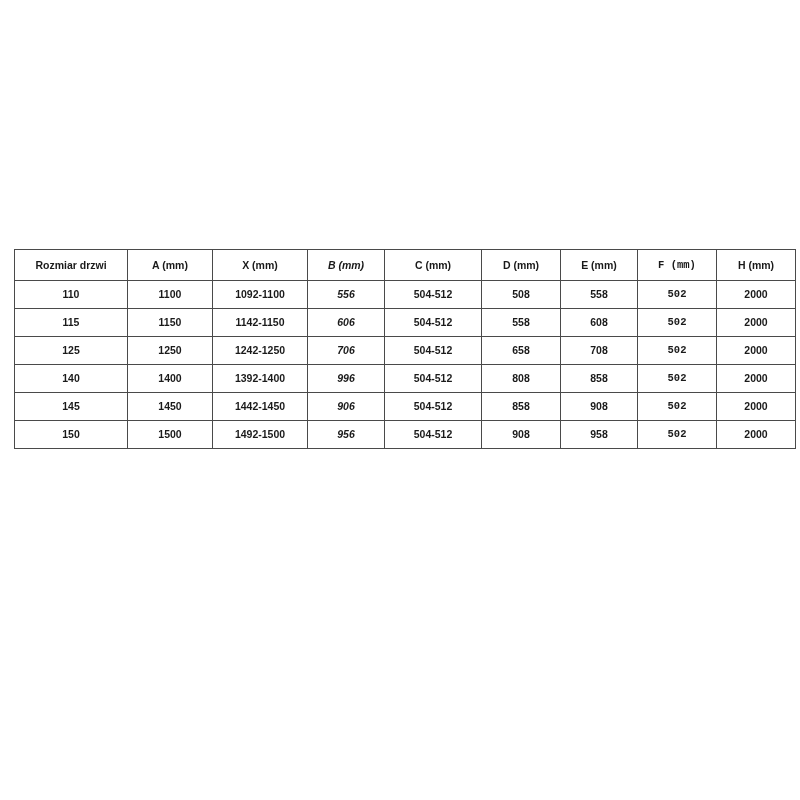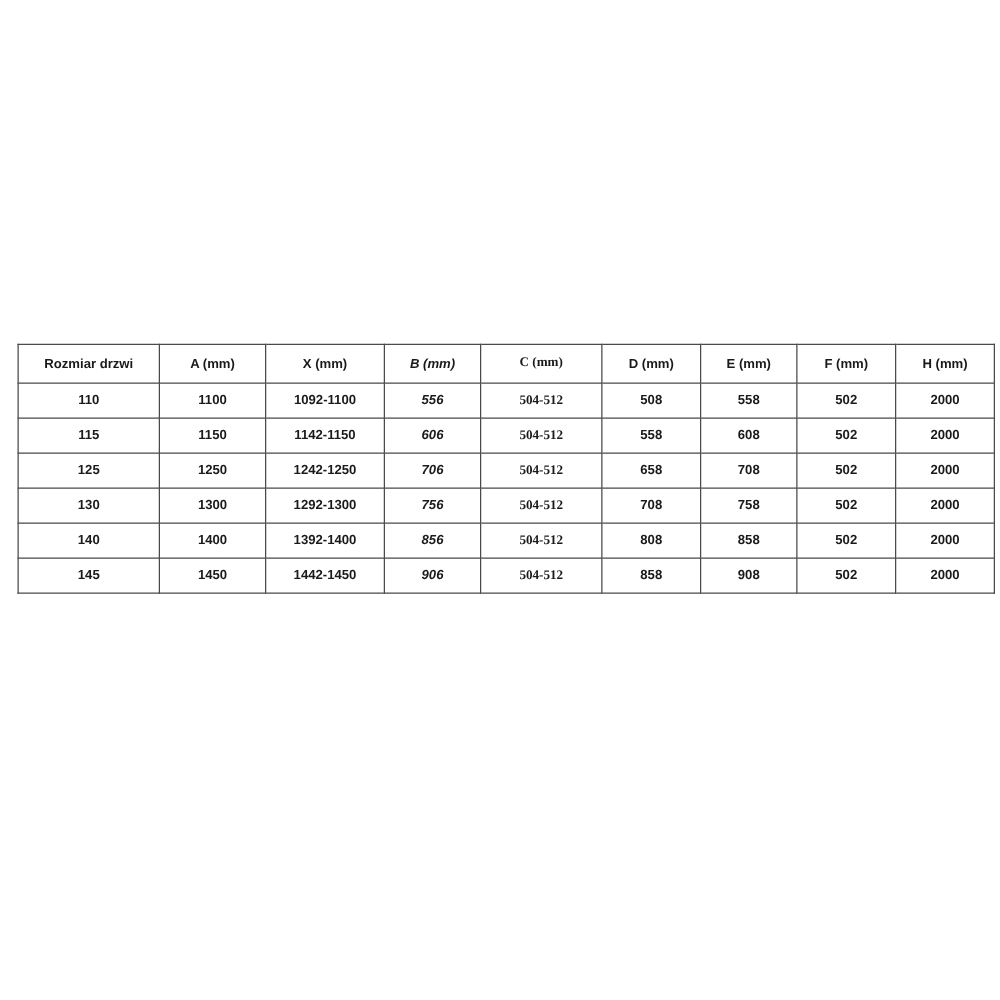--- a/index.html
+++ b/index.html
@@ -15,21 +15,21 @@
   }
   .page {
     position: relative;
     width: 800px;
     height: 800px;
     box-sizing: border-box;
   }
   .table-wrap {
     position: absolute;
     left: 14px;
-    top: 275px;
+    top: 249px;
     width: 772px;
   }
   table.spec {
     border-collapse: collapse;
     width: 772px;
     table-layout: fixed;
   }
   table.spec td, table.spec th {
     border: 1px solid #4a4a4a;
     text-align: center;
@@ -44,24 +44,24 @@
   }
   table.spec thead th {
     height: 30px;
     line-height: 30px;
     font-size: 10.5px;
   }
   table.spec th.col-0, table.spec td.col-0 { width: 112px; }
   table.spec th.col-1, table.spec td.col-1 { width: 84px; }
   table.spec th.col-2, table.spec td.col-2 { width: 94px; }
   table.spec th.col-3, table.spec td.col-3 { width: 76px; font-style: italic; }
-  table.spec th.col-4, table.spec td.col-4 { width: 96px; font-family: Liberation Serif, serif; }
+  table.spec th.col-4, table.spec td.col-4 { width: 96px; }
   table.spec th.col-5, table.spec td.col-5 { width: 78px; text-align: center; }
   table.spec th.col-6, table.spec td.col-6 { width: 76px; }
-  table.spec th.col-7, table.spec td.col-7 { width: 78px; }
+  table.spec th.col-7, table.spec td.col-7 { width: 78px; font-family: Liberation Mono, monospace; }
   table.spec th.col-8, table.spec td.col-8 { width: 78px; }
 </style>
 </head>
 <body>
 
 <div class="page">
   <div class="table-wrap">
     <table class="spec">
       <thead>
         <tr>
@@ -104,48 +104,48 @@
           <td class="col-1">1250</td>
           <td class="col-2">1242-1250</td>
           <td class="col-3">706</td>
           <td class="col-4">504-512</td>
           <td class="col-5">658</td>
           <td class="col-6">708</td>
           <td class="col-7">502</td>
           <td class="col-8">2000</td>
         </tr>
         <tr>
-          <td class="col-0">130</td>
-          <td class="col-1">1300</td>
-          <td class="col-2">1292-1300</td>
-          <td class="col-3">756</td>
-          <td class="col-4">504-512</td>
-          <td class="col-5">708</td>
-          <td class="col-6">758</td>
-          <td class="col-7">502</td>
-          <td class="col-8">2000</td>
-        </tr>
-        <tr>
           <td class="col-0">140</td>
           <td class="col-1">1400</td>
           <td class="col-2">1392-1400</td>
-          <td class="col-3">856</td>
+          <td class="col-3">996</td>
           <td class="col-4">504-512</td>
           <td class="col-5">808</td>
           <td class="col-6">858</td>
           <td class="col-7">502</td>
           <td class="col-8">2000</td>
         </tr>
         <tr>
           <td class="col-0">145</td>
           <td class="col-1">1450</td>
           <td class="col-2">1442-1450</td>
           <td class="col-3">906</td>
           <td class="col-4">504-512</td>
           <td class="col-5">858</td>
           <td class="col-6">908</td>
           <td class="col-7">502</td>
           <td class="col-8">2000</td>
         </tr>
+        <tr>
+          <td class="col-0">150</td>
+          <td class="col-1">1500</td>
+          <td class="col-2">1492-1500</td>
+          <td class="col-3">956</td>
+          <td class="col-4">504-512</td>
+          <td class="col-5">908</td>
+          <td class="col-6">958</td>
+          <td class="col-7">502</td>
+          <td class="col-8">2000</td>
+        </tr>
       </tbody>
     </table>
   </div>
 </div>
 
 </body></html>

